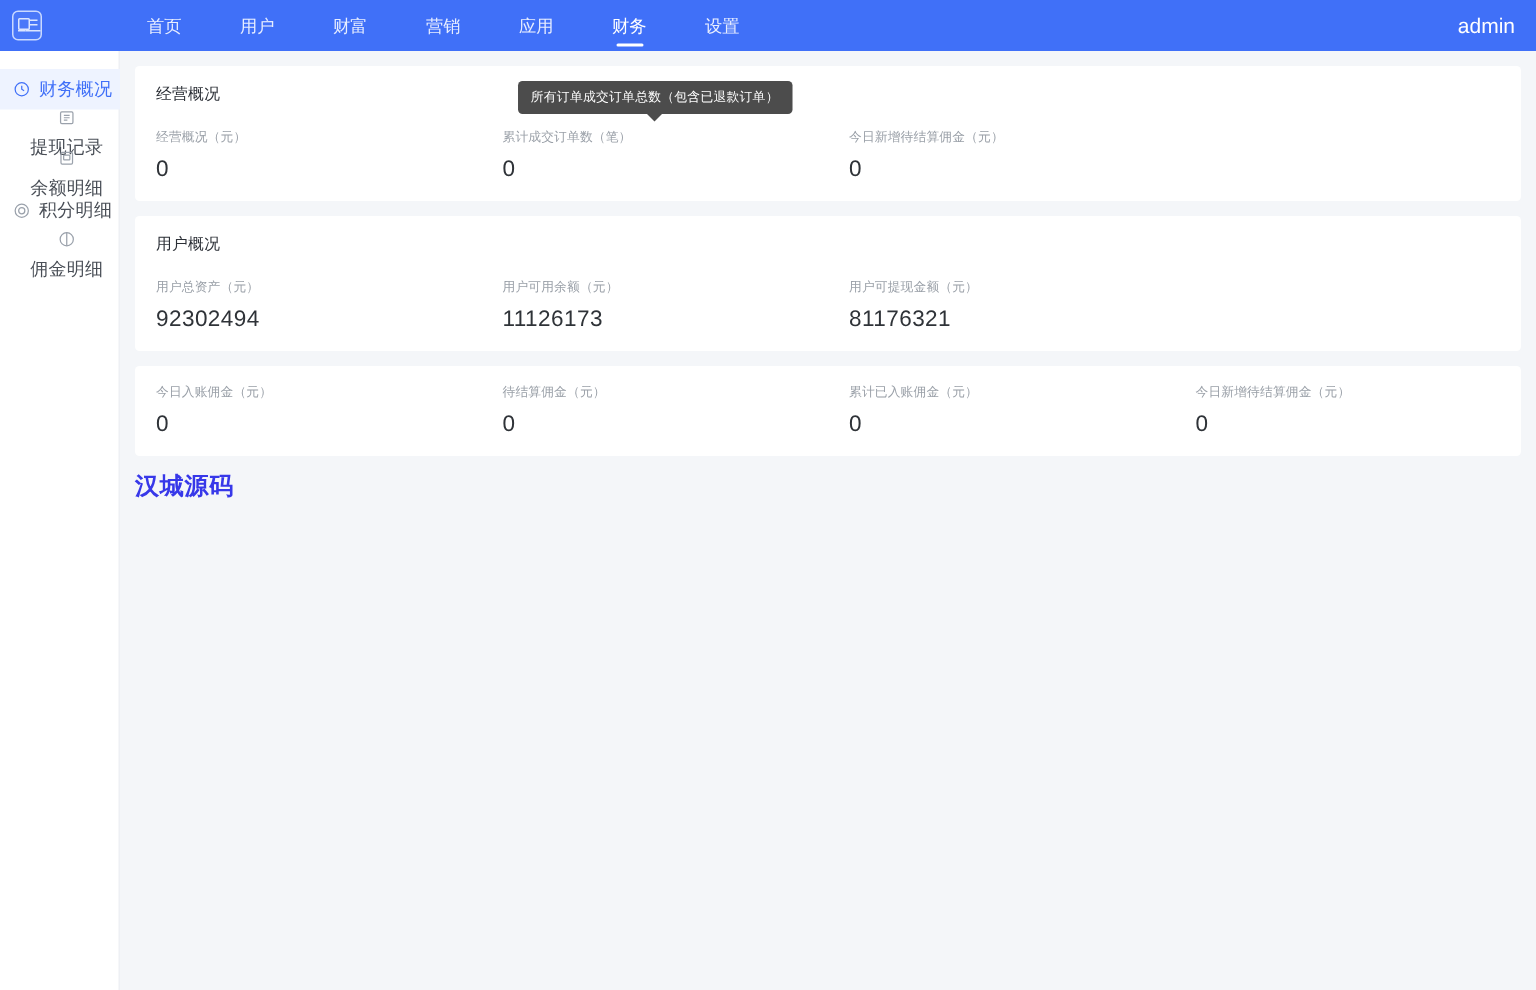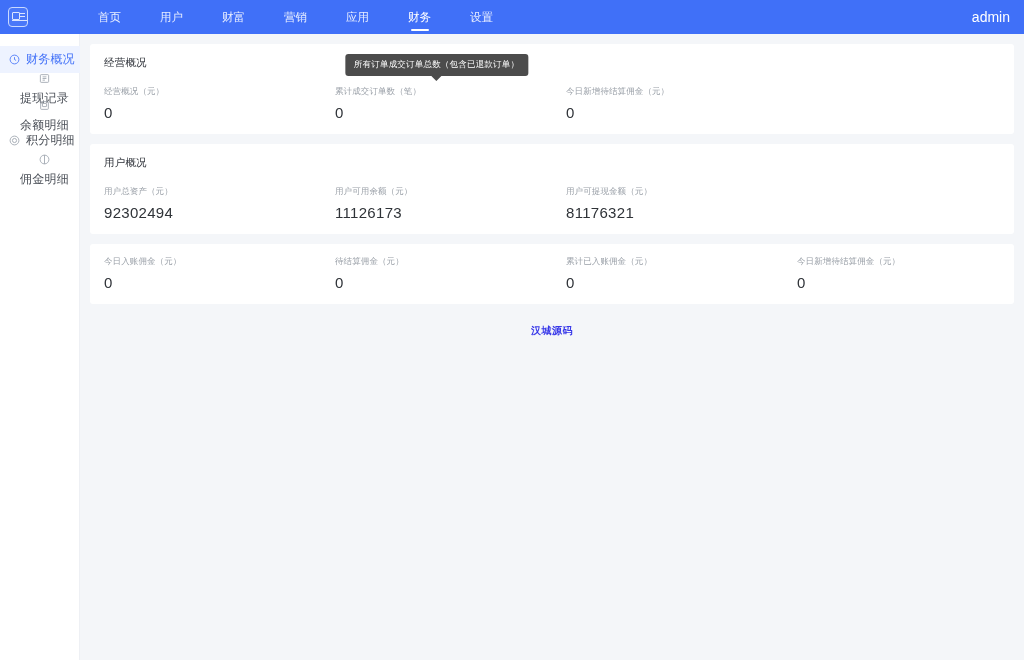--- a/index.html
+++ b/index.html
@@ -171,24 +171,23 @@
     bottom: -5px; left: 50%;
     transform: translateX(-50%);
     border-left: 5px solid transparent;
     border-right: 5px solid transparent;
     border-top: 5px solid #4c4c4c;
   }
 
   
   .watermark {
     width: 100%;
-    text-align: center;
-    margin-top: 20px;
+    margin-top: 10px;
     color: #2828e8;
-    font-size: 10px;
+    font-size: 16px;
     font-weight: bold;
     letter-spacing: .5px;
     opacity: .92;
   }
 </style>
 </head>
 <body>
 
 <div class="topbar">
   <div class="logo-box">

